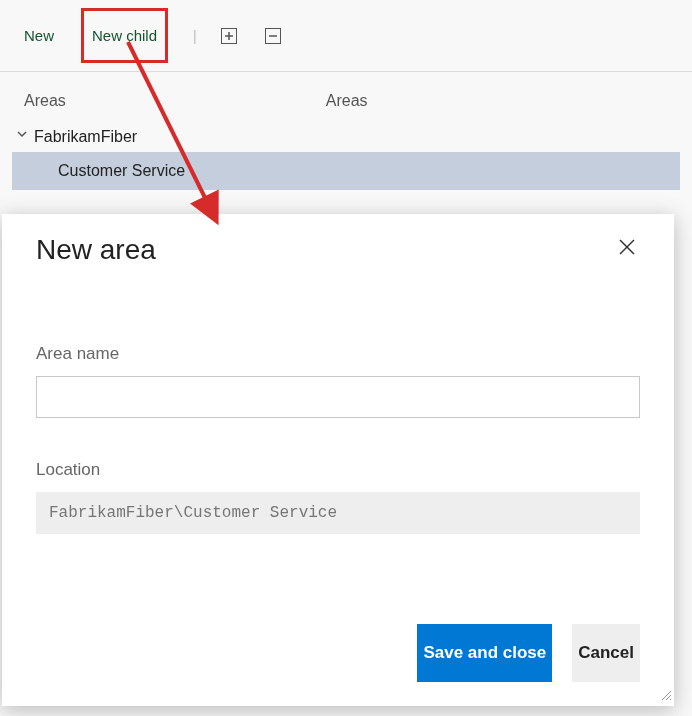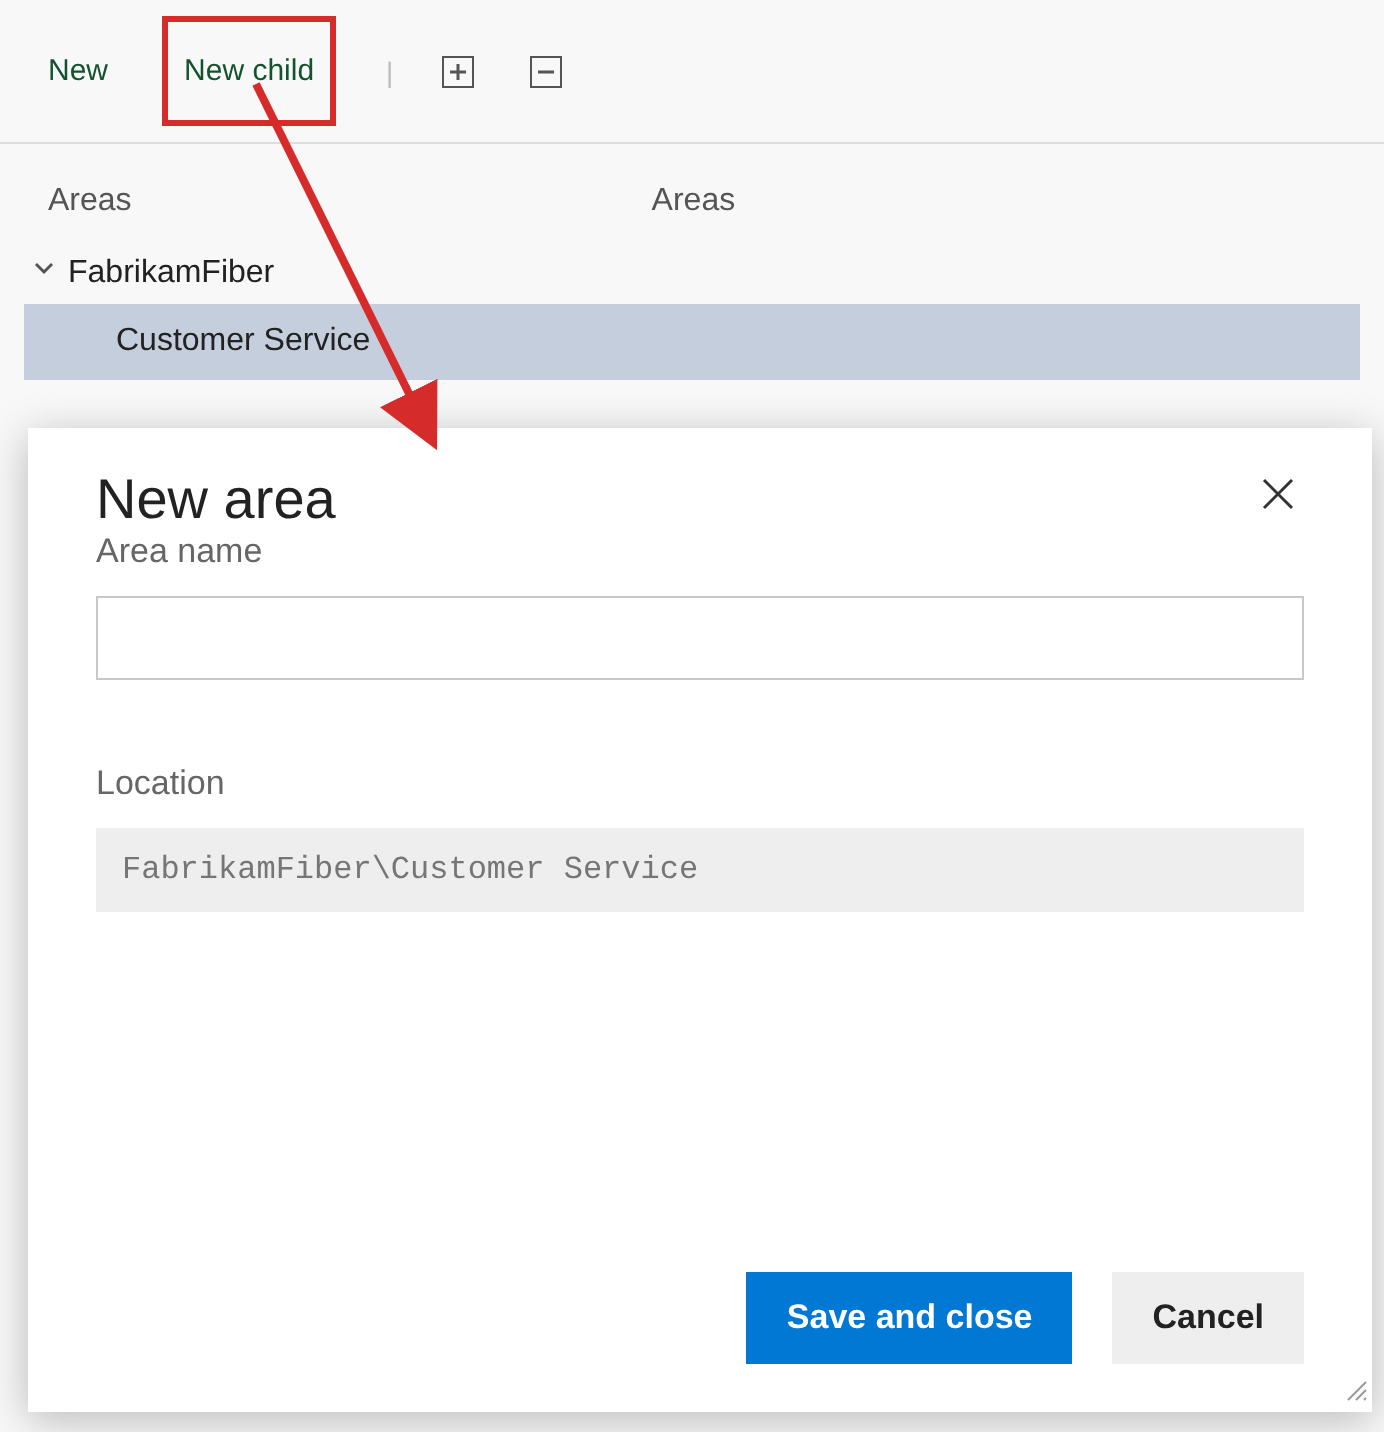--- a/index.html
+++ b/index.html
@@ -80,21 +80,21 @@
     }
     .tree-child {
       padding: 10px 10px 10px 46px;
       font-size: 16px;
       color: #222;
       background: #c5cedd;
       cursor: pointer;
     }
     .dialog {
       position: absolute;
-      left: 14px;
+      left: 2px;
       top: 214px;
       width: 672px;
       height: 492px;
       background: #fff;
       box-shadow: 0 4px 20px rgba(0,0,0,0.25);
       padding: 20px 34px 24px 34px;
       display: flex;
       flex-direction: column;
     }
     .dialog-header {
@@ -105,20 +105,21 @@
     .dialog-title {
       font-size: 28px;
       font-weight: 400;
       color: #222;
     }
     .close-btn {
       cursor: pointer;
       padding: 4px;
     }
     .form-group {
+      margin-top: 78px;
     }
     .form-group.second {
       margin-top: 42px;
     }
     .form-label {
       font-size: 17px;
       color: #666;
       display: block;
       margin-bottom: 12px;
     }
@@ -137,22 +138,22 @@
       color: #767676;
     }
     .dialog-footer {
       margin-top: auto;
       display: flex;
       justify-content: flex-end;
       gap: 20px;
       align-items: center;
     }
     .btn {
-      height: 46px;
-      padding: 0 20px;
+      height: 58px;
+      padding: 0 6px;
       font-size: 17px;
       font-family: inherit;
       border: none;
       cursor: pointer;
     }
     .btn-primary {
       background: #0078d4;
       color: #fff;
       font-weight: 600;
     }

